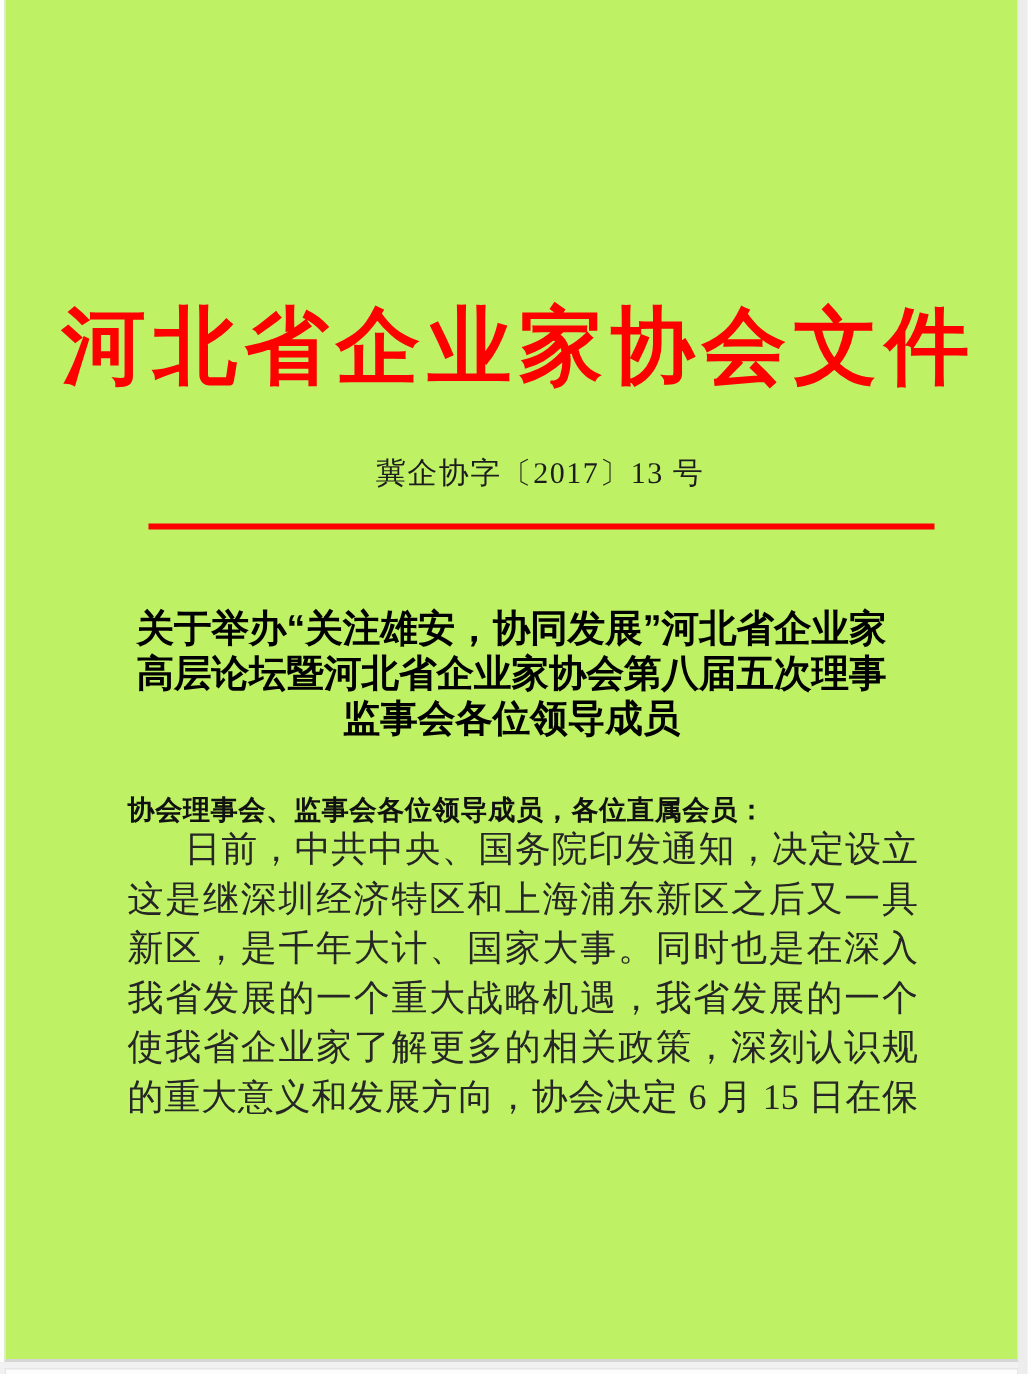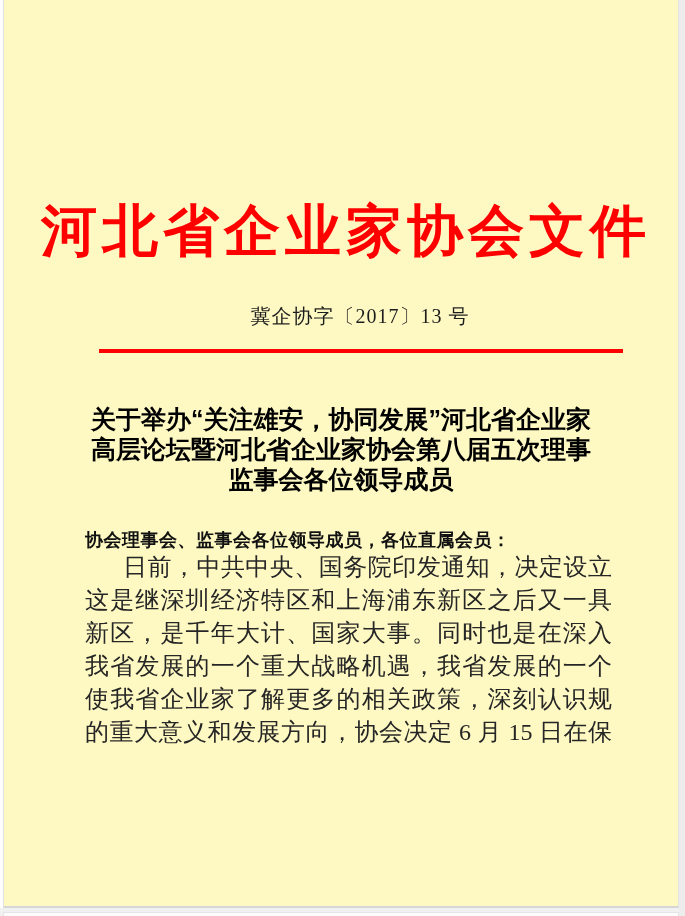--- a/index.html
+++ b/index.html
@@ -32,21 +32,21 @@
     width: 685px;
     height: 8px;
     background: #f1f1f1;
   }
   .page {
     position: absolute;
     top: 0;
     left: 3px;
     width: 674px;
     height: 906px;
-    background: #fef9c3;
+    background: #bef264;
     border-left: 1px solid #e2e2e2;
     border-right: 1px solid #e2e2e2;
     border-bottom: 2px solid #d6d6d6;
     box-sizing: content-box;
   }
   .next-page {
     position: absolute;
     top: 912px;
     left: 3px;
     width: 674px;

